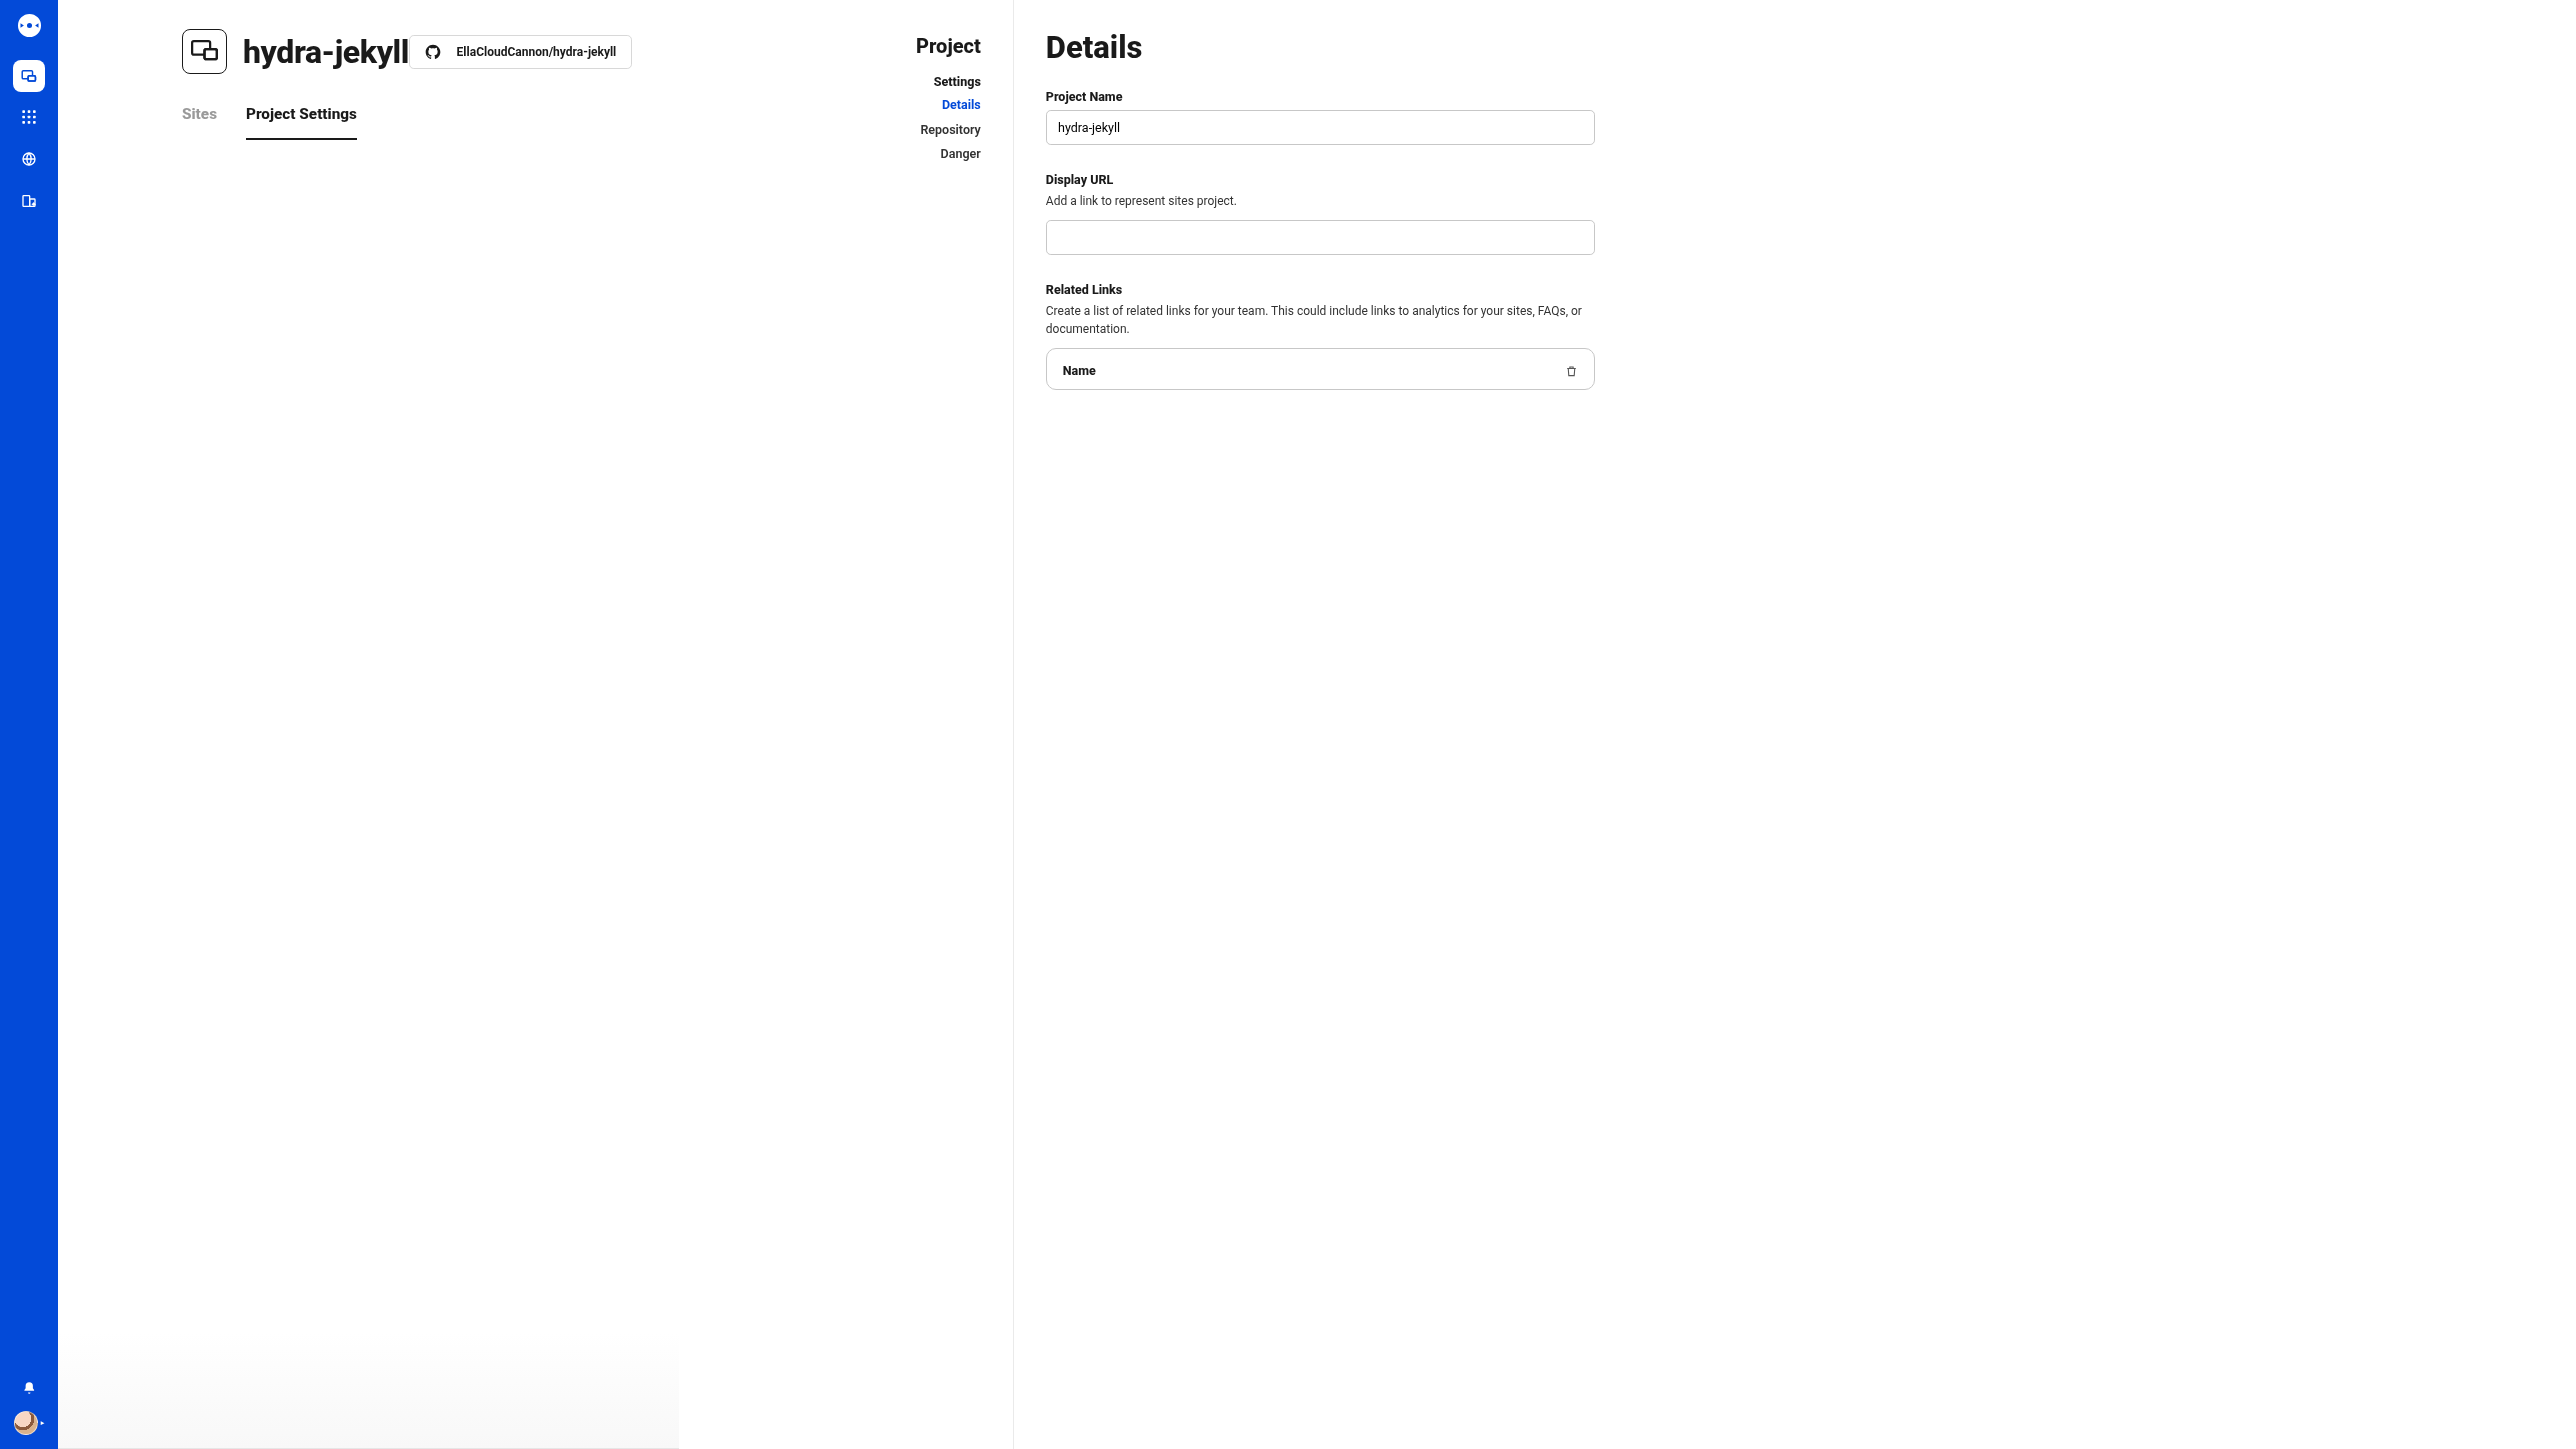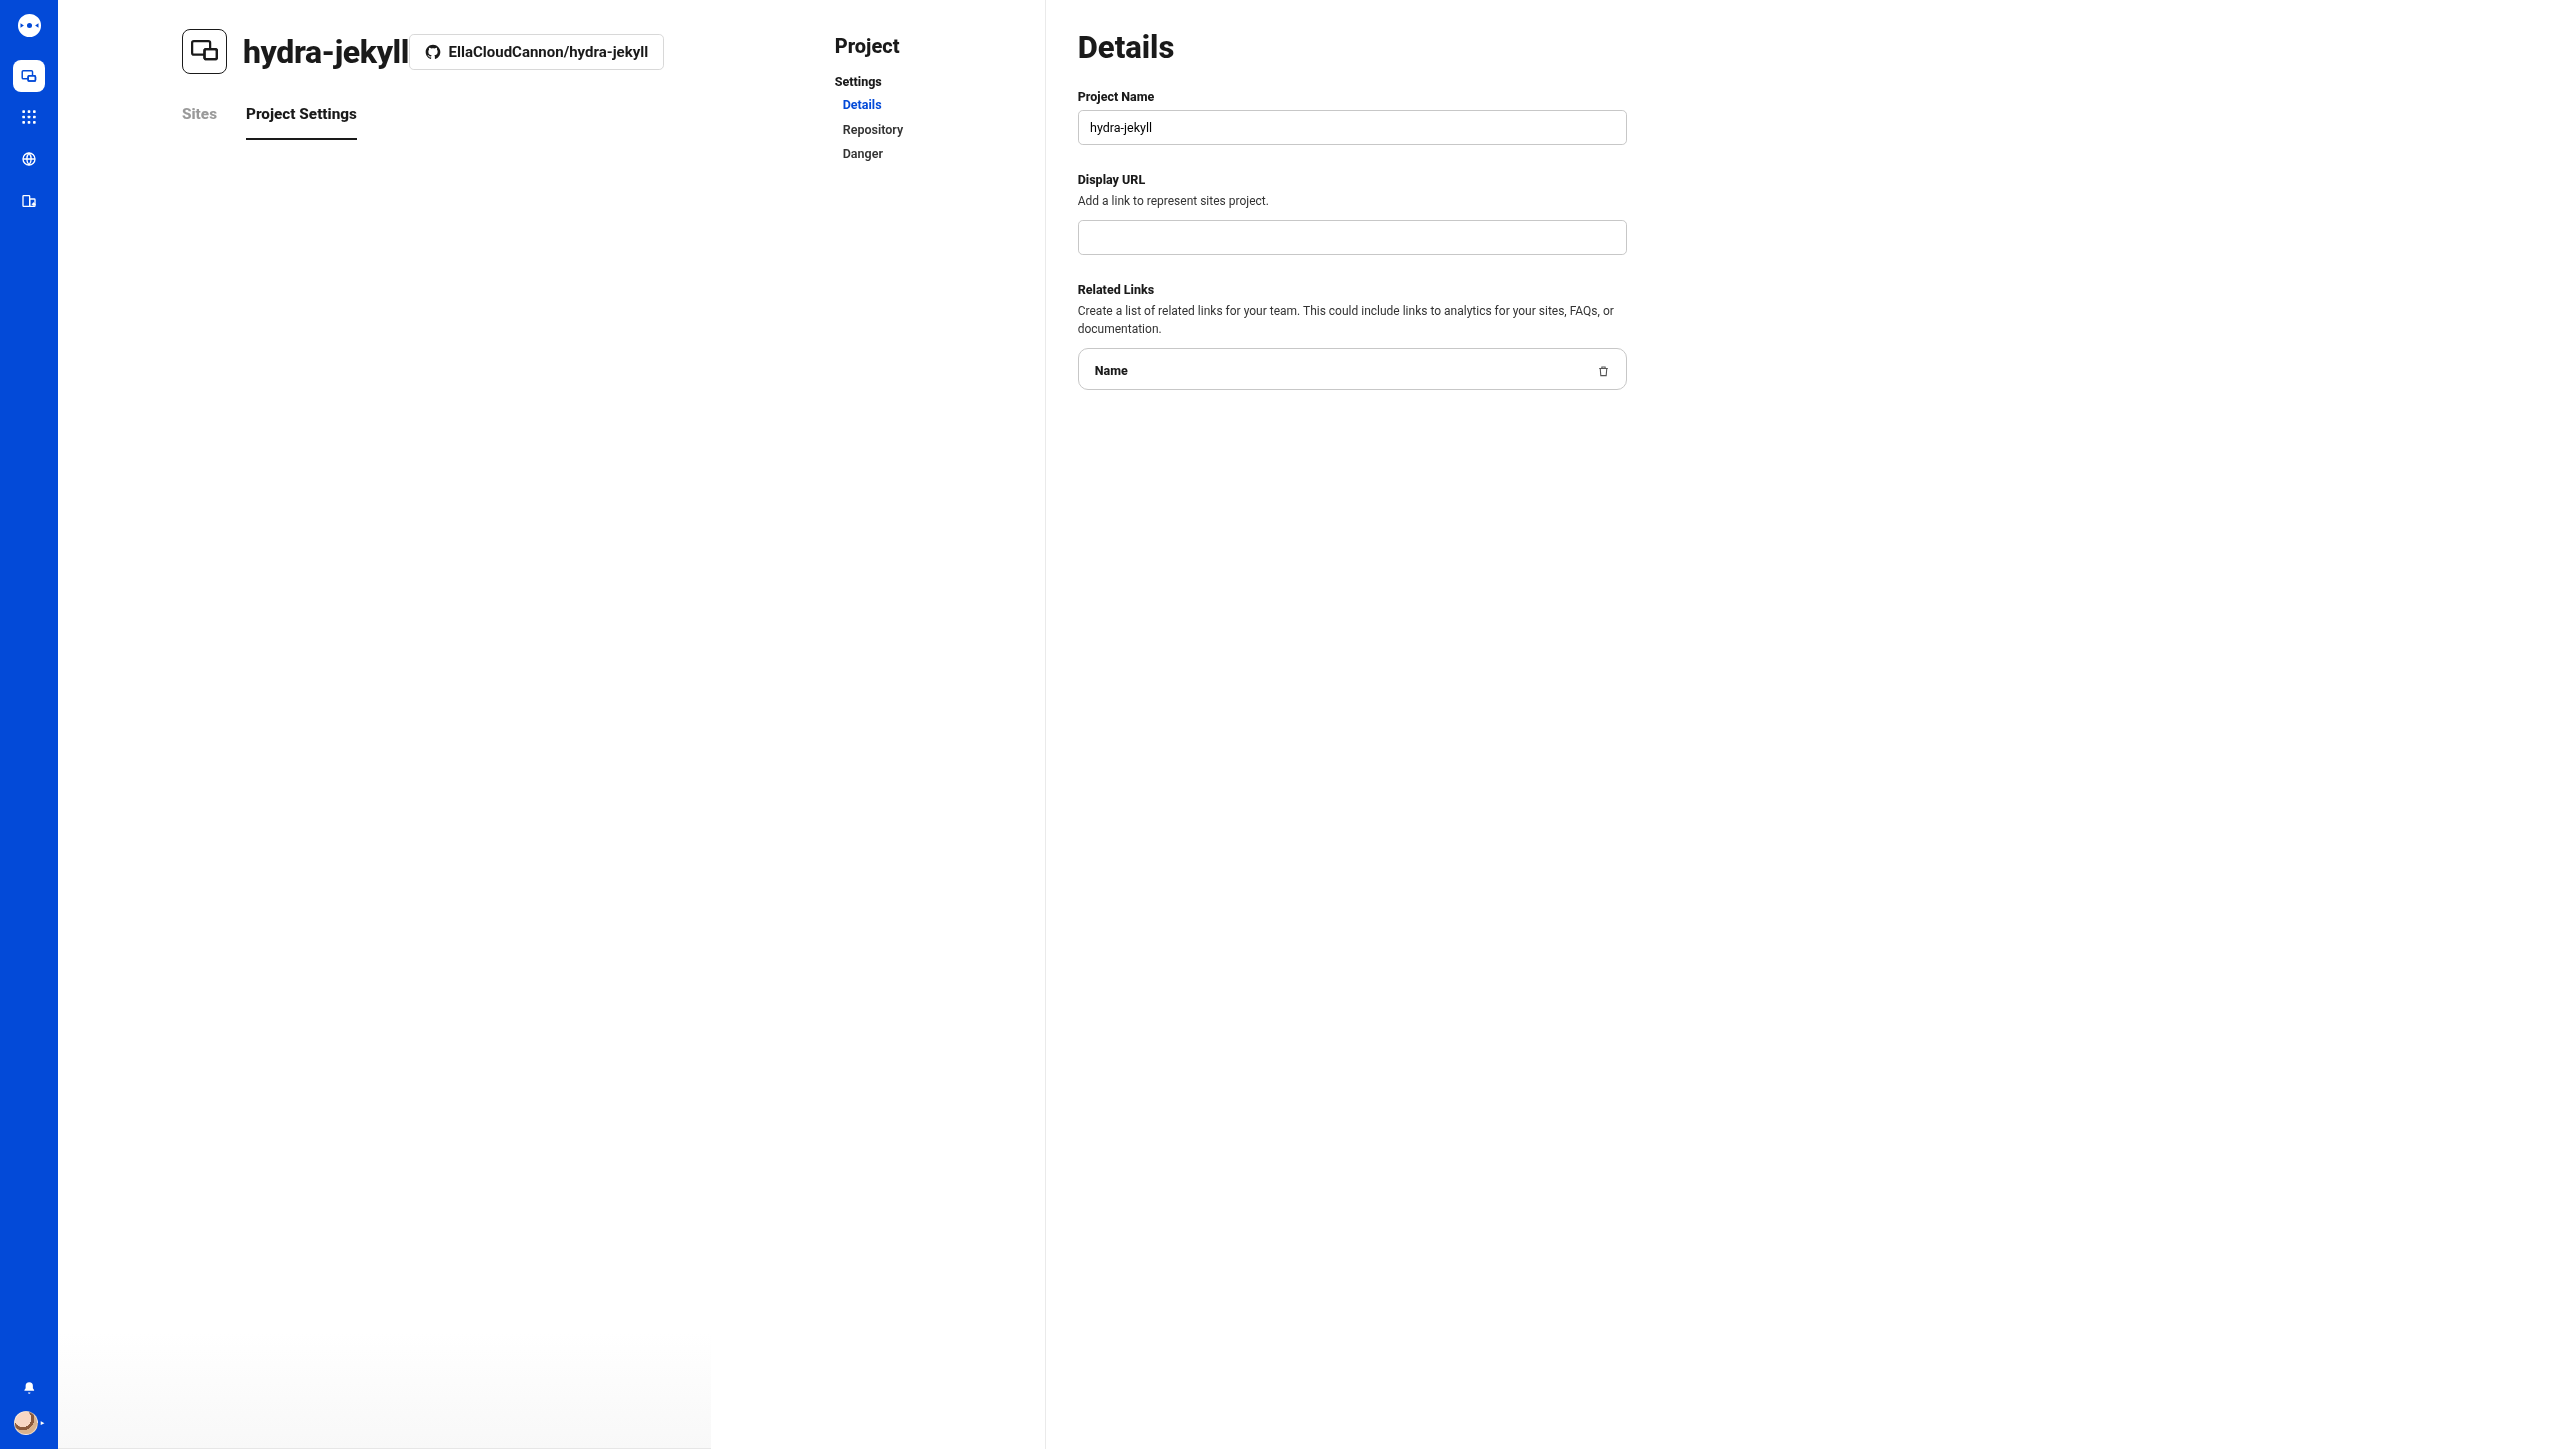--- a/index.html
+++ b/index.html
@@ -68,26 +68,26 @@
   .header-top { display:flex; align-items:center; justify-content:space-between; }
   .title-wrap { display:flex; align-items:center; gap:16px; }
   .title-icon {
     width: 45px; height: 45px;
     border: 1.6px solid #1a1a1a;
     border-radius: 8px;
     display:flex; align-items:center; justify-content:center;
   }
   .page-title { font-size: 32px; font-weight: 800; letter-spacing:-0.4px; }
   .repo-link {
-    display:flex; align-items:center; gap:8px;
+    display:flex; align-items:center; gap:16px;
     border: 0.8px solid #d8d8d8;
     border-radius: 4.8px;
     padding: 8px 14.5px;
     font-weight: 700;
-    font-size: 15px;
+    font-size: 12px;
     cursor:pointer;
     background: #fff;
   }
 
   .tabs { display:flex; gap:29px; margin-top: 31px; }
   .tab {
     padding: 0 0 14.5px 0;
     font-size: 15.3px;
     font-weight: 800;
     color: #9a9a9a;
@@ -96,20 +96,21 @@
   }
   .tab.active { color:#1a1a1a; border-bottom-color:#1a1a1a; }
 
   
   .content { flex:1; display:flex; overflow:auto; background:#fff; }
   .side-panel {
     width: 335px;
     border-right: 0.8px solid #eaeaea;
     padding: 34px 32px 32px 124px;
     flex-shrink:0;
+    text-align:right;
   }
   .side-title { font-size: 20px; font-weight: 800; margin-bottom: 16px; }
   .side-subtitle { font-size: 12.5px; font-weight: 800; margin-bottom: 7px; }
   .side-list { list-style:none; padding-left: 8px; display:flex; flex-direction:column; gap:9.7px; margin-top:8px;}
   .side-item { font-size: 12.5px; font-weight: 600; color:#333; cursor:pointer; }
   .side-item.active { color:#034AD8; font-weight:700; }
 
   .form-panel { flex:1; padding: 29px 47px 48px 32px; max-width: 628px; }
   .form-title { font-size: 31px; font-weight: 800; margin-bottom: 22.5px; }
   .field { margin-bottom: 27px; }

